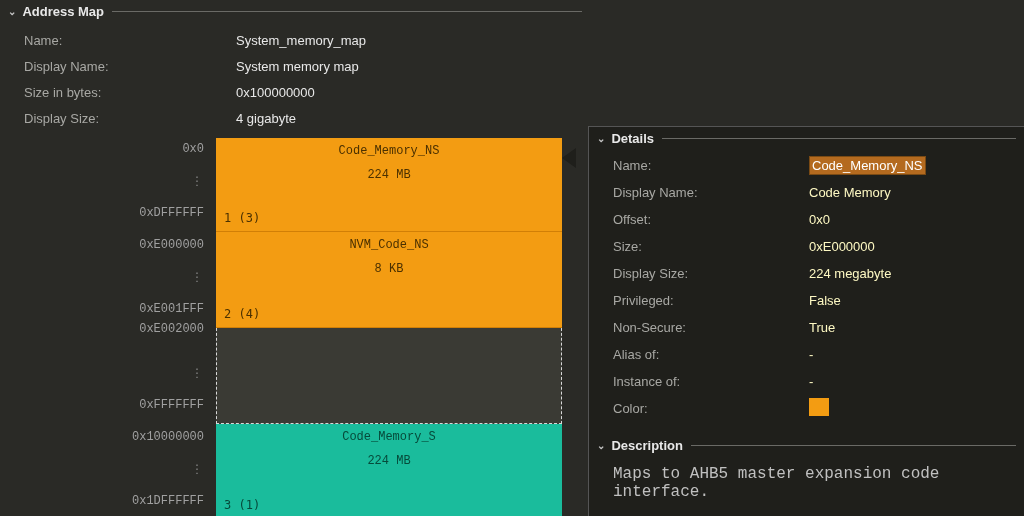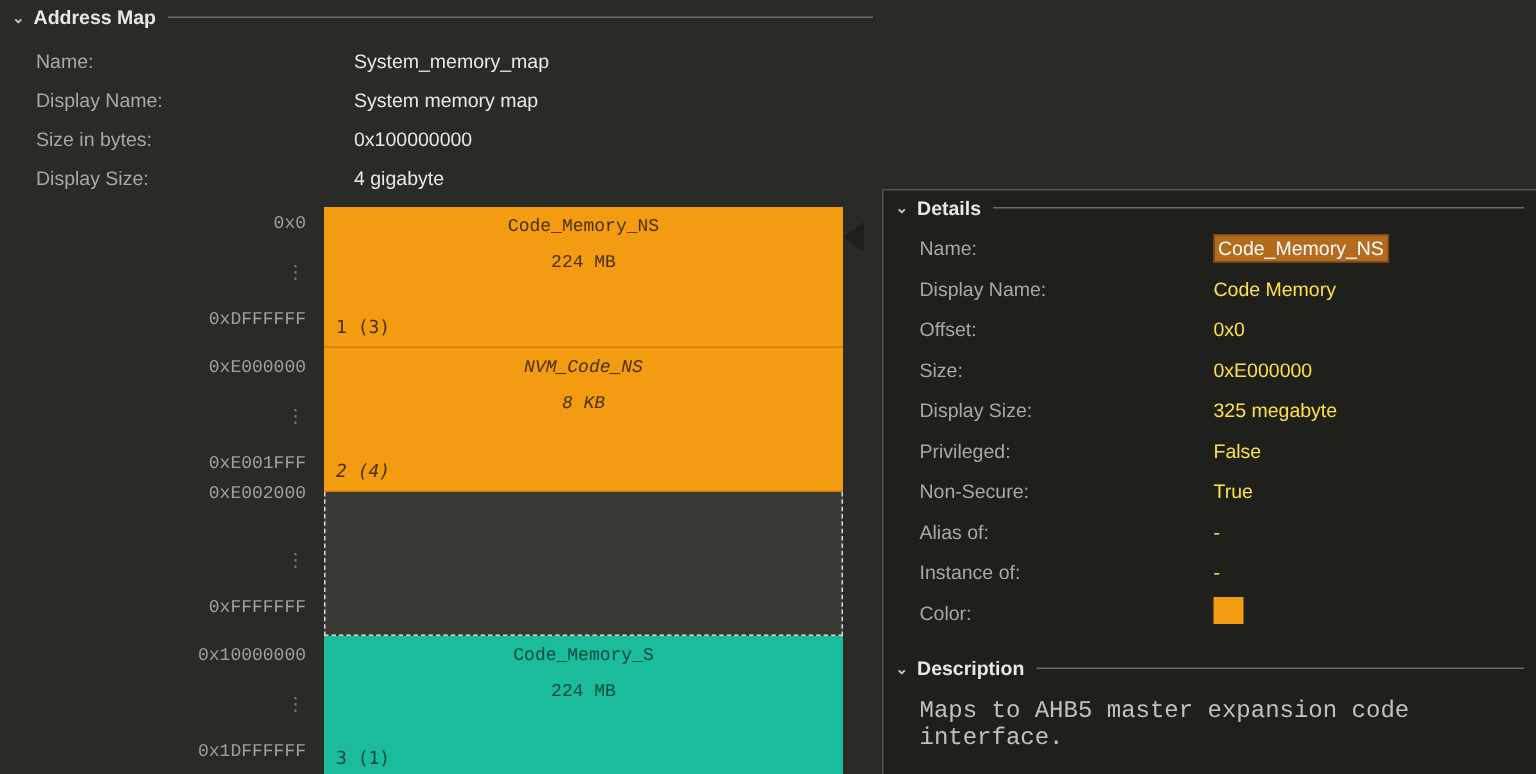--- a/index.html
+++ b/index.html
@@ -138,21 +138,21 @@
   .drow {
     display: flex;
     align-items: center;
     height: 27px;
   }
   .dkey {
     width: 196px;
     color: #a8a8a4;
   }
   .dval {
-    color: #fde047;
+    color: #fef9c3;
   }
   .dval.hl {
     background: #b46a1f;
     color: #fff;
     padding: 1px 2px;
     border: 1px solid #7a4a14;
   }
   .swatch {
     width: 20px; height: 18px;
     background: #f39c12;
@@ -209,21 +209,21 @@
       <div class="addr vdots" style="top:324px">⋮</div>
       <div class="addr" style="top:356px">0x1DFFFFFF</div>
     </div>
 
     <div class="blocks">
       <div class="blk blk-orange" style="top:0; height:94px;">
         <div class="name">Code_Memory_NS</div>
         <div class="sz">224 MB</div>
         <div class="idx">1 (3)</div>
       </div>
-      <div class="blk blk-orange" style="top:94px; height:96px;font-style:italic;">
+      <div class="blk blk-orange" style="top:94px; height:96px;">
         <div class="name">NVM_Code_NS</div>
         <div class="sz">8 KB</div>
         <div class="idx">2 (4)</div>
       </div>
       <div class="blk blk-empty" style="top:190px; height:96px;"></div>
       <div class="blk blk-green" style="top:286px; height:94px;">
         <div class="name">Code_Memory_S</div>
         <div class="sz">224 MB</div>
         <div class="idx">3 (1)</div>
       </div>
@@ -251,21 +251,21 @@
     <div class="drow">
       <div class="dkey">Offset:</div>
       <div class="dval">0x0</div>
     </div>
     <div class="drow">
       <div class="dkey">Size:</div>
       <div class="dval">0xE000000</div>
     </div>
     <div class="drow">
       <div class="dkey">Display Size:</div>
-      <div class="dval">325 megabyte</div>
+      <div class="dval">224 megabyte</div>
     </div>
     <div class="drow">
       <div class="dkey">Privileged:</div>
       <div class="dval">False</div>
     </div>
     <div class="drow">
       <div class="dkey">Non-Secure:</div>
       <div class="dval">True</div>
     </div>
     <div class="drow">

